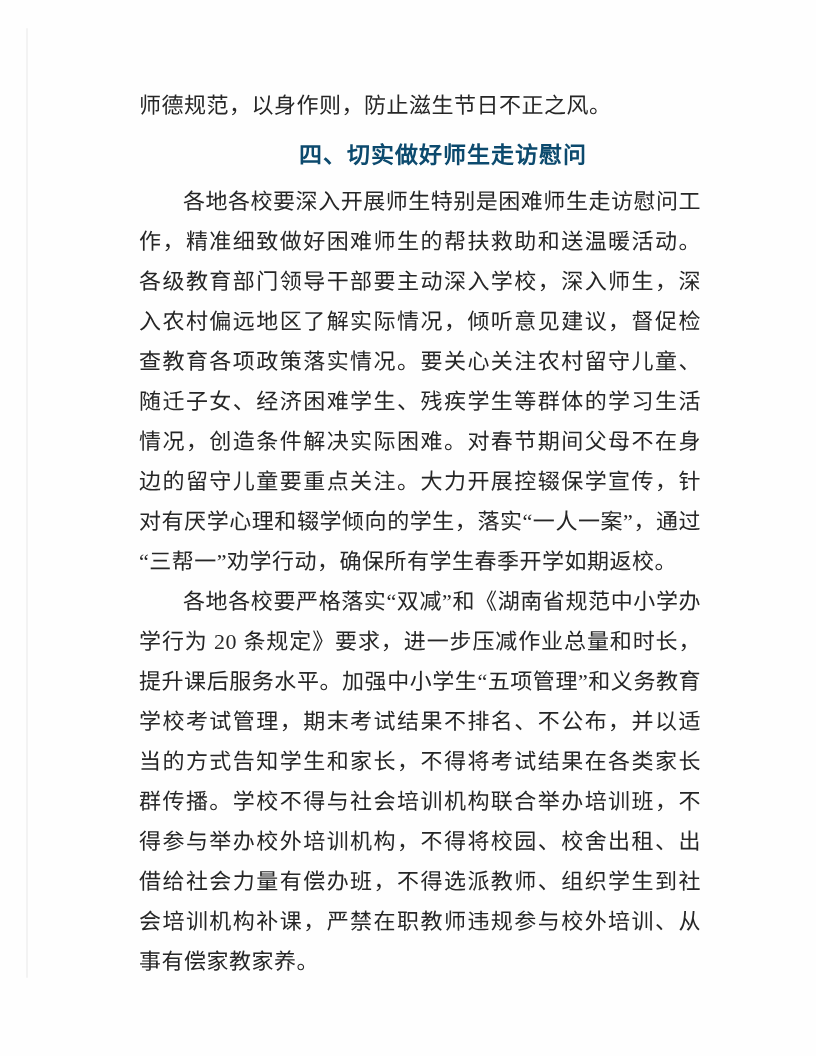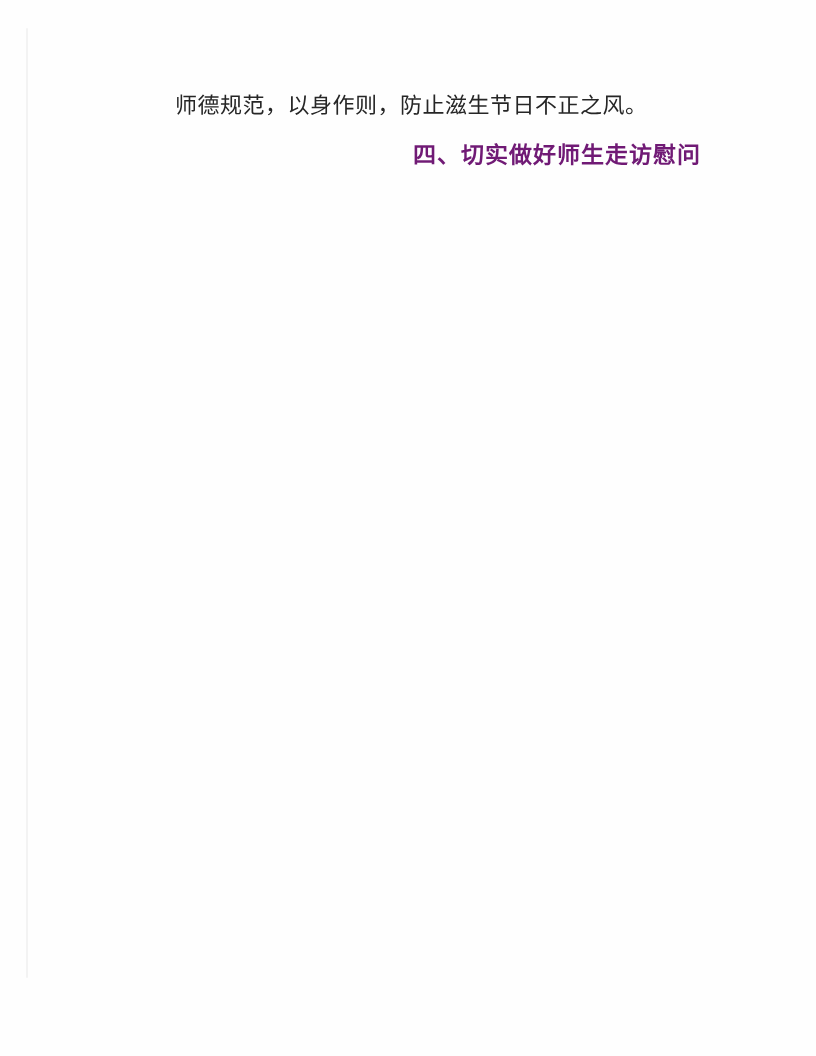--- a/index.html
+++ b/index.html
@@ -41,44 +41,45 @@
     text-justify: inter-character;
     letter-spacing: 0.5px;
   }
   .para {
     margin: 0;
     text-indent: 2em;
   }
   .para.no-indent {
     text-indent: 0;
     text-align-last: left;
-    margin-left: 36px;
   }
   .heading {
     margin: 9px 0 7px 0;
     text-indent: 2em;
     font-family: "Liberation Sans", "DejaVu Sans", sans-serif;
     font-weight: 700;
     font-size: 23px;
-    color: #701a75;
-    text-align: right;
+    color: #0c4a6e;
+    text-align: center;
     letter-spacing: 1px;
   }
 </style>
 </head>
 <body>
 
 <div class="page">
 
   <div class="scan-line"></div>
 
   <div class="text-block">
 
     <p class="para no-indent">师德规范，以身作则，防止滋生节日不正之风。</p>
 
     <p class="heading">四、切实做好师生走访慰问</p>
 
+    <p class="para">各地各校要深入开展师生特别是困难师生走访慰问工作，精准细致做好困难师生的帮扶救助和送温暖活动。各级教育部门领导干部要主动深入学校，深入师生，深入农村偏远地区了解实际情况，倾听意见建议，督促检查教育各项政策落实情况。要关心关注农村留守儿童、随迁子女、经济困难学生、残疾学生等群体的学习生活情况，创造条件解决实际困难。对春节期间父母不在身边的留守儿童要重点关注。大力开展控辍保学宣传，针对有厌学心理和辍学倾向的学生，落实“一人一案”，通过“三帮一”劝学行动，确保所有学生春季开学如期返校。</p>
 
 
+    <p class="para">各地各校要严格落实“双减”和《湖南省规范中小学办学行为 20 条规定》要求，进一步压减作业总量和时长，提升课后服务水平。加强中小学生“五项管理”和义务教育学校考试管理，期末考试结果不排名、不公布，并以适当的方式告知学生和家长，不得将考试结果在各类家长群传播。学校不得与社会培训机构联合举办培训班，不得参与举办校外培训机构，不得将校园、校舍出租、出借给社会力量有偿办班，不得选派教师、组织学生到社会培训机构补课，严禁在职教师违规参与校外培训、从事有偿家教家养。</p>
 
   </div>
 
 </div>
 
 </body></html>

